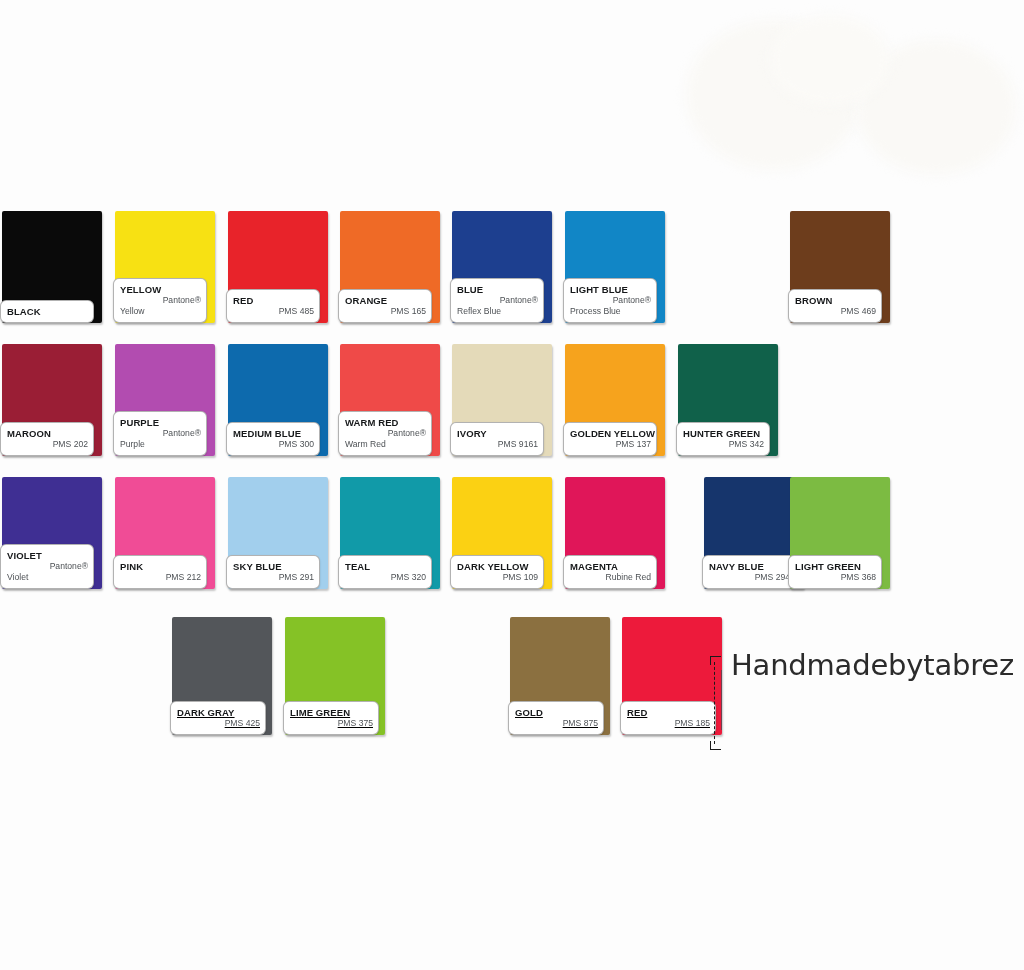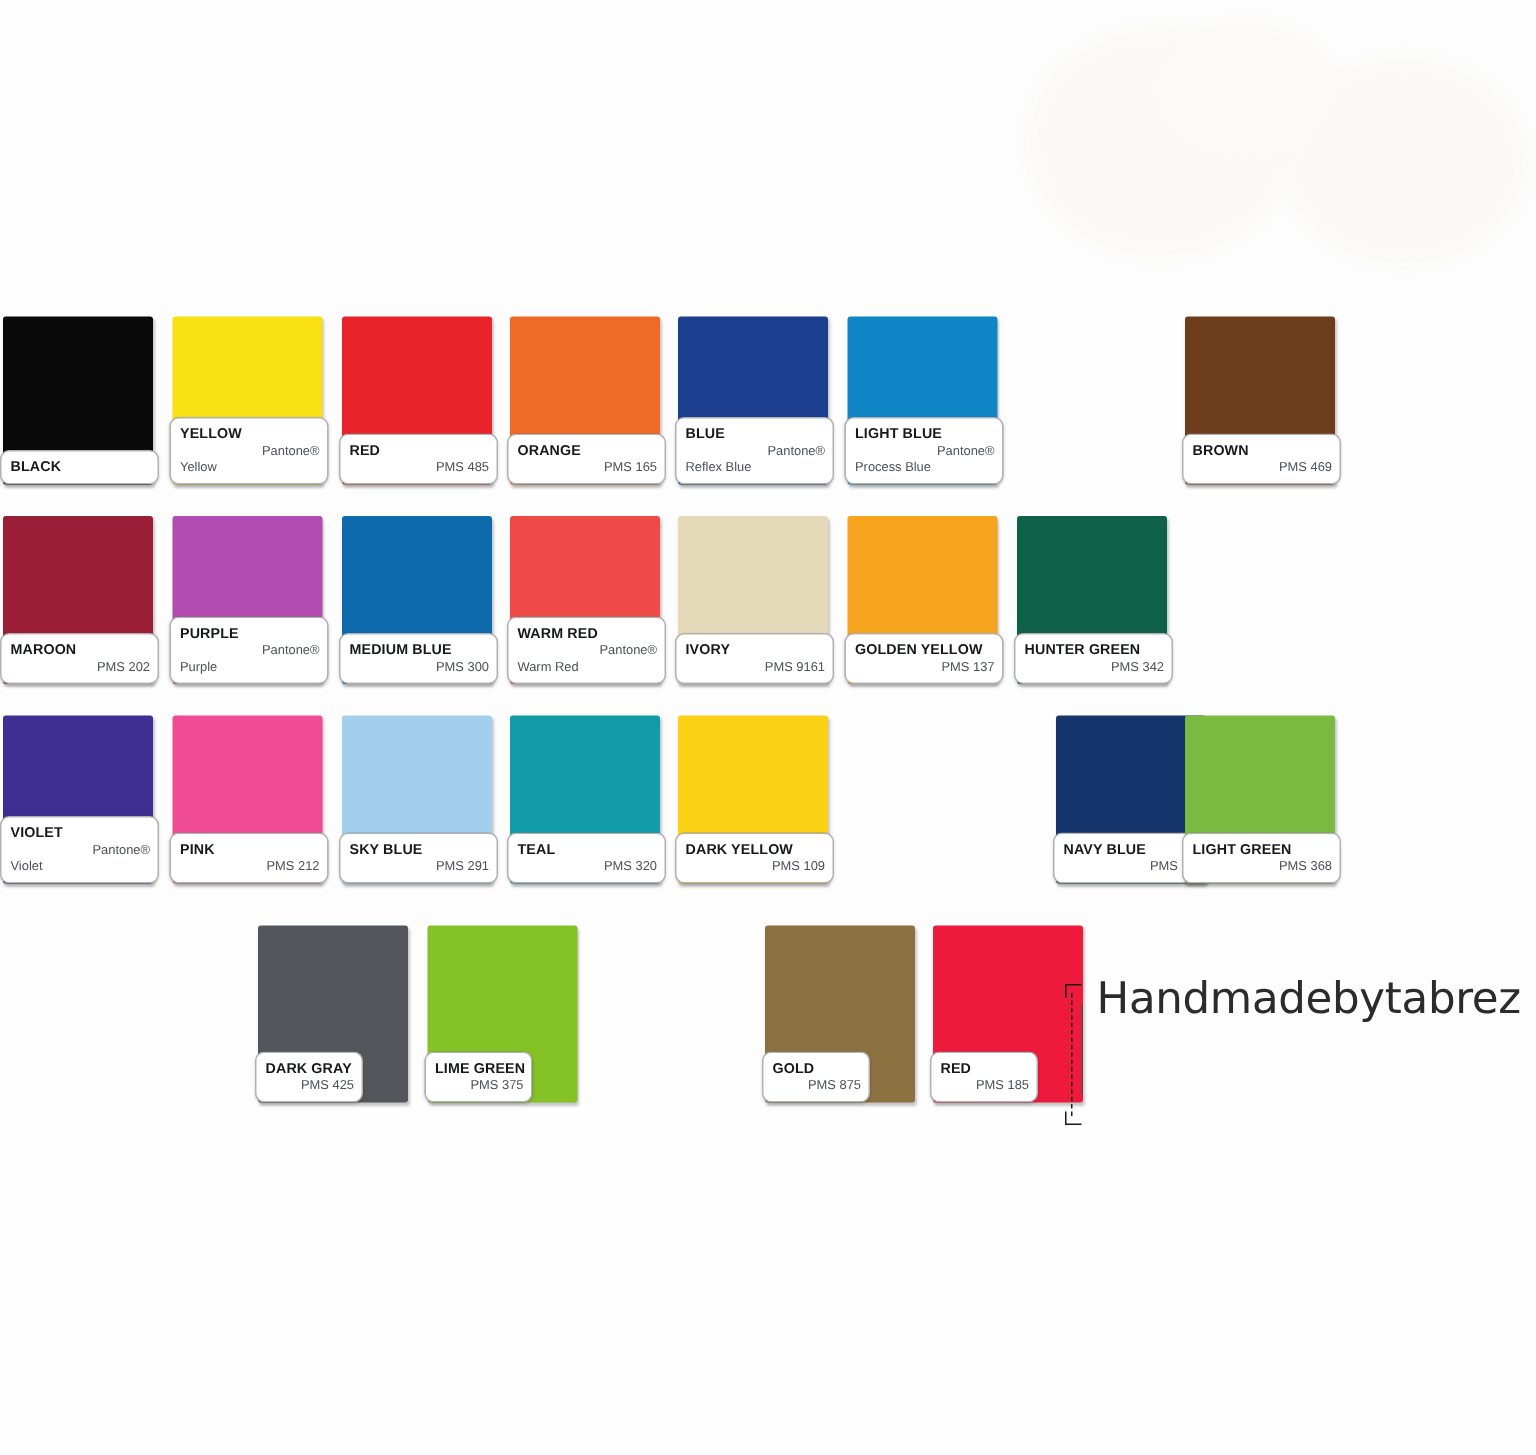--- a/index.html
+++ b/index.html
@@ -62,21 +62,21 @@
     border-radius: 2px;
     box-shadow: 1px 2px 2px rgba(0,0,0,0.22);
   }
   .swatch.tall .chip { height: 118px; }
   .swatch.tall { height: 118px; }
 
   .card {
     position: absolute;
     left: -2px;
     bottom: 0px;
-    width: 106px;
+    width: 94px;
     background: #ffffff;
     border: 1px solid rgba(0,0,0,0.30);
     border-radius: 6px;
     box-sizing: border-box;
     padding: 5px 5px 5px 6px;
     box-shadow: 0 1px 2px rgba(0,0,0,0.18);
   }
   .card .nm {
     font-size: 9.5px;
     font-weight: bold;
@@ -94,21 +94,21 @@
   }
   .card .cd2 {
     font-size: 8.6px;
     color: #4d5155;
     line-height: 11px;
     white-space: nowrap;
   }
 
   
   .row-bottom .swatch { width: 100px; height: 118px; }
-  .row-bottom .card { width: 72px; }
+  .row-bottom .card { width: 96px; text-decoration: underline; }
 
   
   #watermark {
     position: absolute;
     left: 731px;
     top: 648px;
     font-size: 29px;
     color: #2b2b2b;
     font-family: "DejaVu Sans", sans-serif;
     letter-spacing: -0.2px;
@@ -300,20 +300,27 @@
           <div class="cd">PMS 320</div>
         </div>
       </div>
       <div class="swatch" style="left:452px">
         <div class="chip" style="background:#fbd113"></div>
         <div class="card">
           <div class="nm">DARK YELLOW</div>
           <div class="cd">PMS 109</div>
         </div>
       </div>
+      <div class="swatch" style="left:565px">
+        <div class="chip" style="background:#e01659"></div>
+        <div class="card">
+          <div class="nm">MAGENTA</div>
+          <div class="cd">Rubine Red</div>
+        </div>
+      </div>
       <div class="swatch" style="left:704px">
         <div class="chip" style="background:#16356c"></div>
         <div class="card">
           <div class="nm">NAVY BLUE</div>
           <div class="cd">PMS 294</div>
         </div>
       </div>
       <div class="swatch" style="left:790px">
         <div class="chip" style="background:#7cbb42"></div>
         <div class="card">

